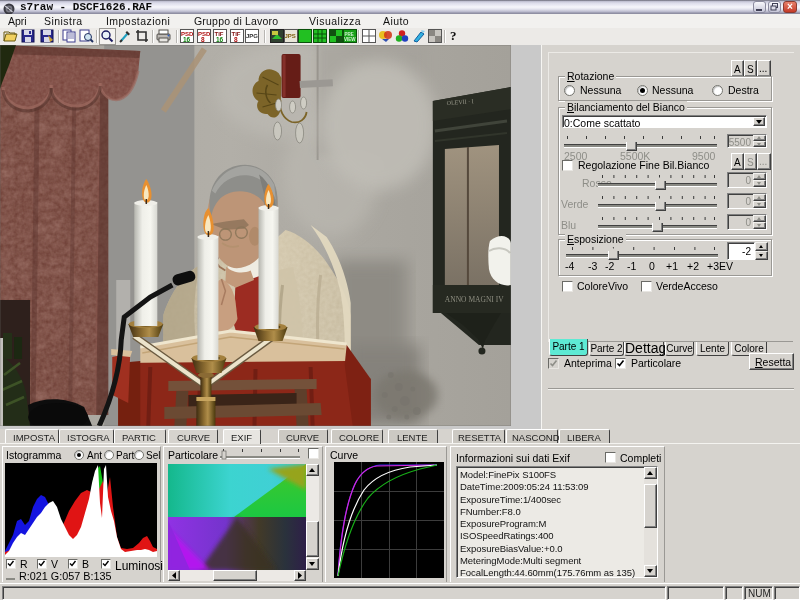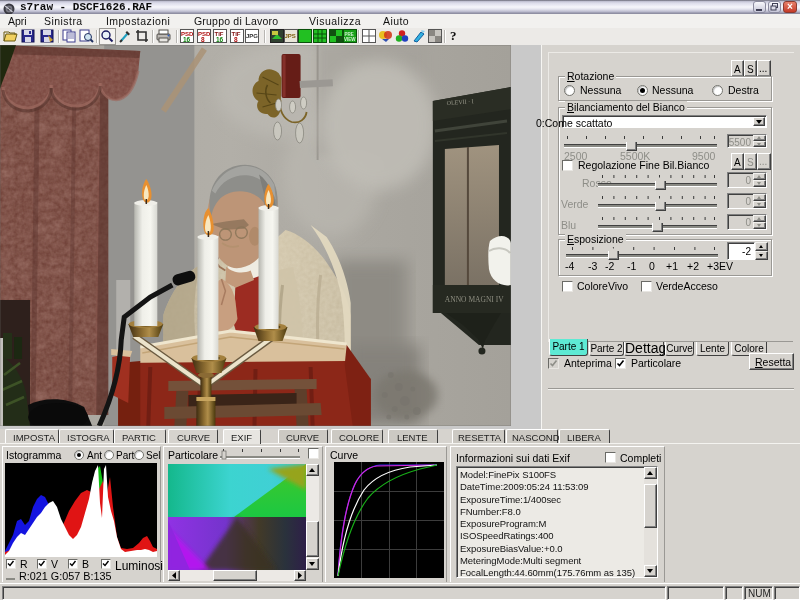--- a/index.html
+++ b/index.html
@@ -485,21 +485,21 @@
 <div class="abs t11" style="left:580px;top:84px;">Nessuna</div>
 <div class="abs rad" style="left:637px;top:85px;"></div>
 <div class="abs" style="left:640px;top:88px;width:5px;height:5px;border-radius:50%;background:#000;"></div>
 <div class="abs t11" style="left:652px;top:84px;">Nessuna</div>
 <div class="abs rad" style="left:712px;top:85px;"></div>
 <div class="abs t11" style="left:728px;top:84px;">Destra</div>
 
 <div class="abs gb2" style="left:558px;top:107px;width:212px;height:126px;"></div>
 <div class="abs t11" style="left:565px;top:101px;background:#d6d3ce;padding:0 2px;"><u>B</u>ilanciamento del Bianco</div>
 <div class="abs" style="left:562px;top:115px;width:205px;height:13px;background:#fff;border:1px solid;border-color:#808080 #fff #fff #808080;box-shadow:inset 1px 1px 0 #404040;box-sizing:border-box;"></div>
-<div class="abs t11" style="left:536px;top:117px;">0:Come scattato</div>
+<div class="abs t11" style="left:564px;top:117px;">0:Come scattato</div>
 <div class="abs raised" style="left:753px;top:117px;width:12px;height:9px;box-sizing:border-box;"></div>
 <div class="abs arr-d" style="left:756px;top:120px;"></div>
 
 <svg class="abs" style="left:564px;top:135px;" width="154" height="5">
     <g fill="#3a3a3a">
       <rect x="3" y="1" width="1" height="3"></rect>
       <rect x="22" y="1" width="1" height="3"></rect>
       <rect x="41" y="1" width="1" height="3"></rect>
       <rect x="60" y="1" width="1" height="3"></rect>
       <rect x="79" y="1" width="1" height="3"></rect>

